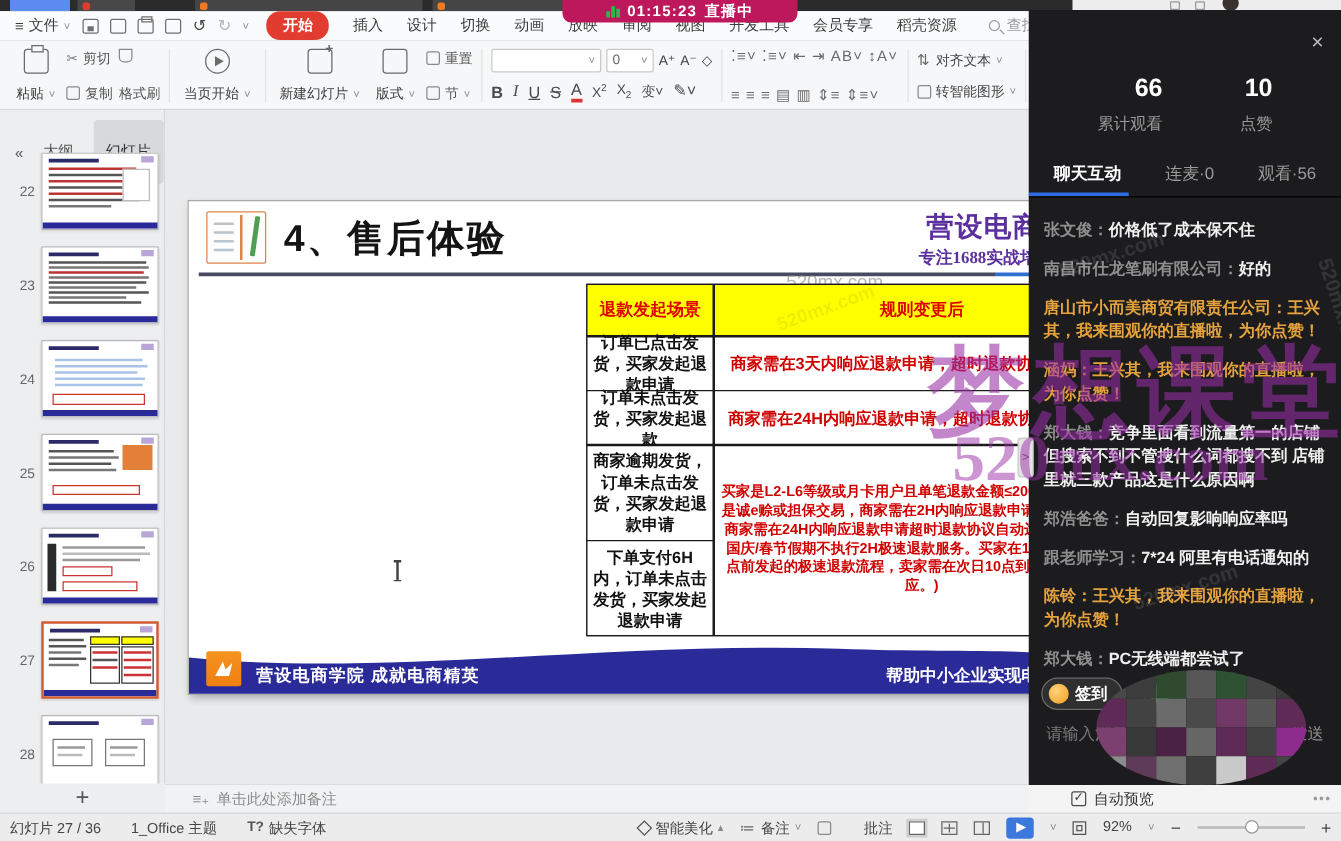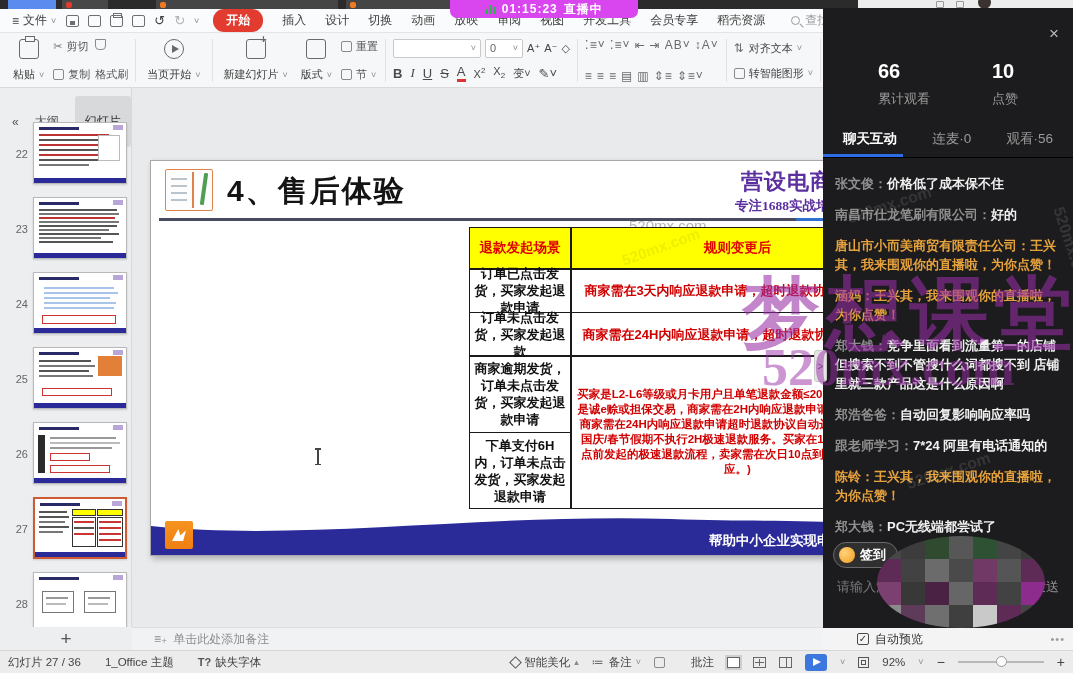--- a/index.html
+++ b/index.html
@@ -15,21 +15,21 @@
   .wtab.g1 { left:62px; width:46px; background:#484848; }
   .wtab.g2 { left:156px; width:182px; background:#454545; }
   .wtab.g3 { left:346px; width:176px; background:#454545; }
   .wtab .dot { position:absolute; left:4px; top:2px; width:6px; height:6px; border-radius:2px; }
   .dot.red { background:#e23a2e; }
   .dot.orange { background:#f07a1f; }
   .tb-ic { position:absolute; top:1px; width:8px; height:7px; border:1px solid #9a9a9a; border-radius:1px; }
   #avatar-mini { position:absolute; right:82px; top:-4px; width:13px; height:13px; border-radius:50%; background:#3a3230; }
 
   
-  #live-badge { position:absolute; left:450px; top:0; width:188px; height:18px; background:#d946ef; border-radius:0 0 7px 7px; z-index:70; display:flex; align-items:center; justify-content:center; gap:6px; }
+  #live-badge { position:absolute; left:450px; top:0; width:188px; height:18px; background:#be185d; border-radius:0 0 7px 7px; z-index:70; display:flex; align-items:center; justify-content:center; gap:6px; }
   #live-badge .bars { display:flex; align-items:flex-end; gap:1.5px; height:10px; }
   #live-badge .bars i { display:block; width:2.5px; background:#2eb54c; }
   #live-badge .bars i:nth-child(1){height:5px;} #live-badge .bars i:nth-child(2){height:9px;} #live-badge .bars i:nth-child(3){height:7px;}
   #live-badge span { color:#fff; font-size:12px; font-weight:bold; letter-spacing:1px; }
 
   
   #menubar { position:absolute; left:0; top:9px; width:1073px; height:24px; background:#fafbfc; border-bottom:1px solid #e4e4e4; display:flex; align-items:center; font-size:12px; color:#3d3d3d; }
   #file-menu { display:flex; align-items:center; gap:4px; padding:0 10px 0 12px; }
   .qbar { display:flex; align-items:center; gap:9px; padding-right:10px; }
   .qic { width:13px; height:12px; border:1.2px solid #6f6f6f; border-radius:2px; position:relative; }
@@ -119,21 +119,21 @@
   #banner-logo .mark { width:14px; height:12px; background:#fff; clip-path:polygon(0 100%,45% 0,60% 55%,100% 10%,80% 100%); }
   #banner-left { position:absolute; left:54px; top:21px; color:#fff; font-size:13.5px; font-weight:bold; letter-spacing:1px; white-space:nowrap; }
   #banner-right { position:absolute; left:558px; top:21px; color:#fff; font-size:13.5px; font-weight:bold; white-space:nowrap; }
 
   
   #panel-handle { position:absolute; left:814px; top:350px; width:13px; height:32px; background:#e4e4e4; border:1px solid #c9c9c9; border-radius:3px; z-index:45; display:flex; align-items:center; justify-content:center; font-size:10px; color:#555; }
 
   
   #chat-panel { position:absolute; left:823px; top:8px; width:250px; height:620px; background:#1c1c1e; z-index:40; color:#eee; overflow:hidden; }
   #chat-close { position:absolute; right:14px; top:16px; font-size:17px; color:#b9b9b9; }
-  #chat-stats { position:absolute; left:0; top:52px; width:250px; display:flex; justify-content:center; gap:62px; text-align:left; }
+  #chat-stats { position:absolute; left:0; top:52px; width:250px; display:flex; justify-content:center; gap:62px; text-align:right; }
   .stat-val { font-size:20px; font-weight:bold; color:#fff; }
   .stat-lbl { font-size:13px; color:#9a9a9a; margin-top:7px; }
   #chat-tabs { position:absolute; left:0; top:122px; width:250px; display:flex; align-items:center; justify-content:space-between; padding:0 20px; font-size:13.5px; color:#9a9a9a; }
   #chat-tabs .ctab.active { color:#fff; font-weight:bold; }
   #tab-indicator { position:absolute; left:0; top:146px; width:80px; height:3px; background:#2d6ce5; }
   #tab-line { position:absolute; left:0; top:149px; width:250px; height:1px; background:#000; }
   #chat-list { position:absolute; left:0; top:158px; width:250px; height:368px; padding:8px 12px 0 12px; overflow:hidden; font-size:13px; line-height:19px; }
   .msg { margin-bottom:12px; font-weight:600; }
   .mname { color:#8f8f8f; }
   .mtext { color:#f0f0f0; }
@@ -553,20 +553,21 @@
         <div class="scene-cell">下单支付6H内，订单未点击发货，买家发起退款申请</div>
       </div>
 
       <div id="banner">
         <svg width="700" height="46" viewBox="0 0 700 46">
           <path d="M0,15 C150,31 340,2 520,8 C600,11 662,8 700,13 L700,46 L0,46 Z" fill="#2a2a99"></path>
         </svg>
         <div id="banner-logo">
             <span class="mark"></span>
           </div>
+        <div id="banner-left">营设电商学院  成就电商精英</div>
         <div id="banner-right">帮助中小企业实现电商转型</div>
       </div>
     </div>
   </div>
 
   <div id="panel-handle">&gt;</div>
 
   <div id="chat-panel">
     <div id="chat-close">×</div>
     <div id="chat-stats">

